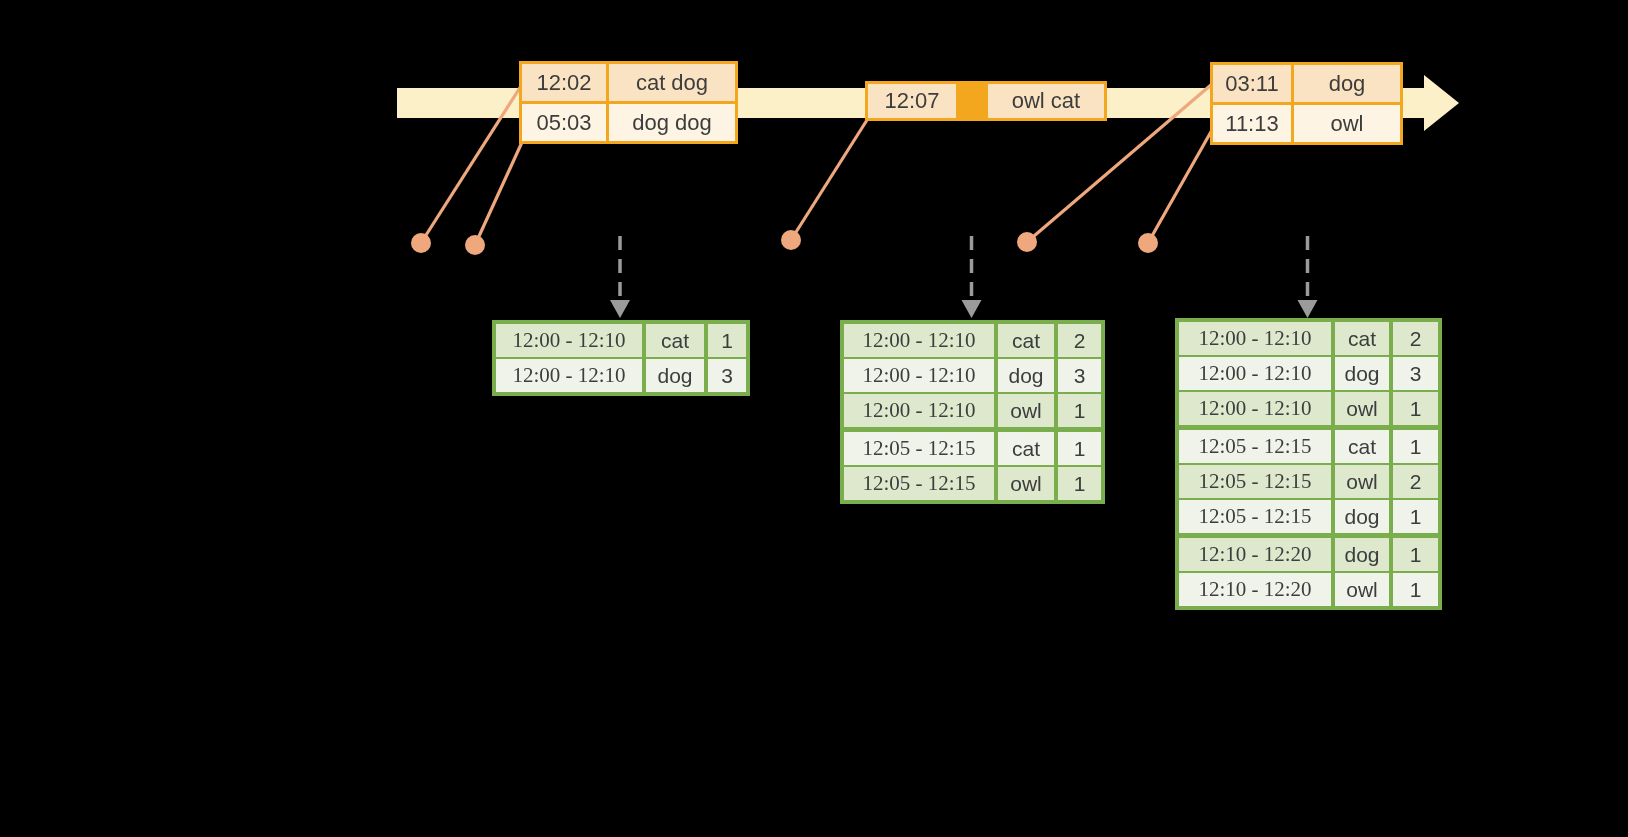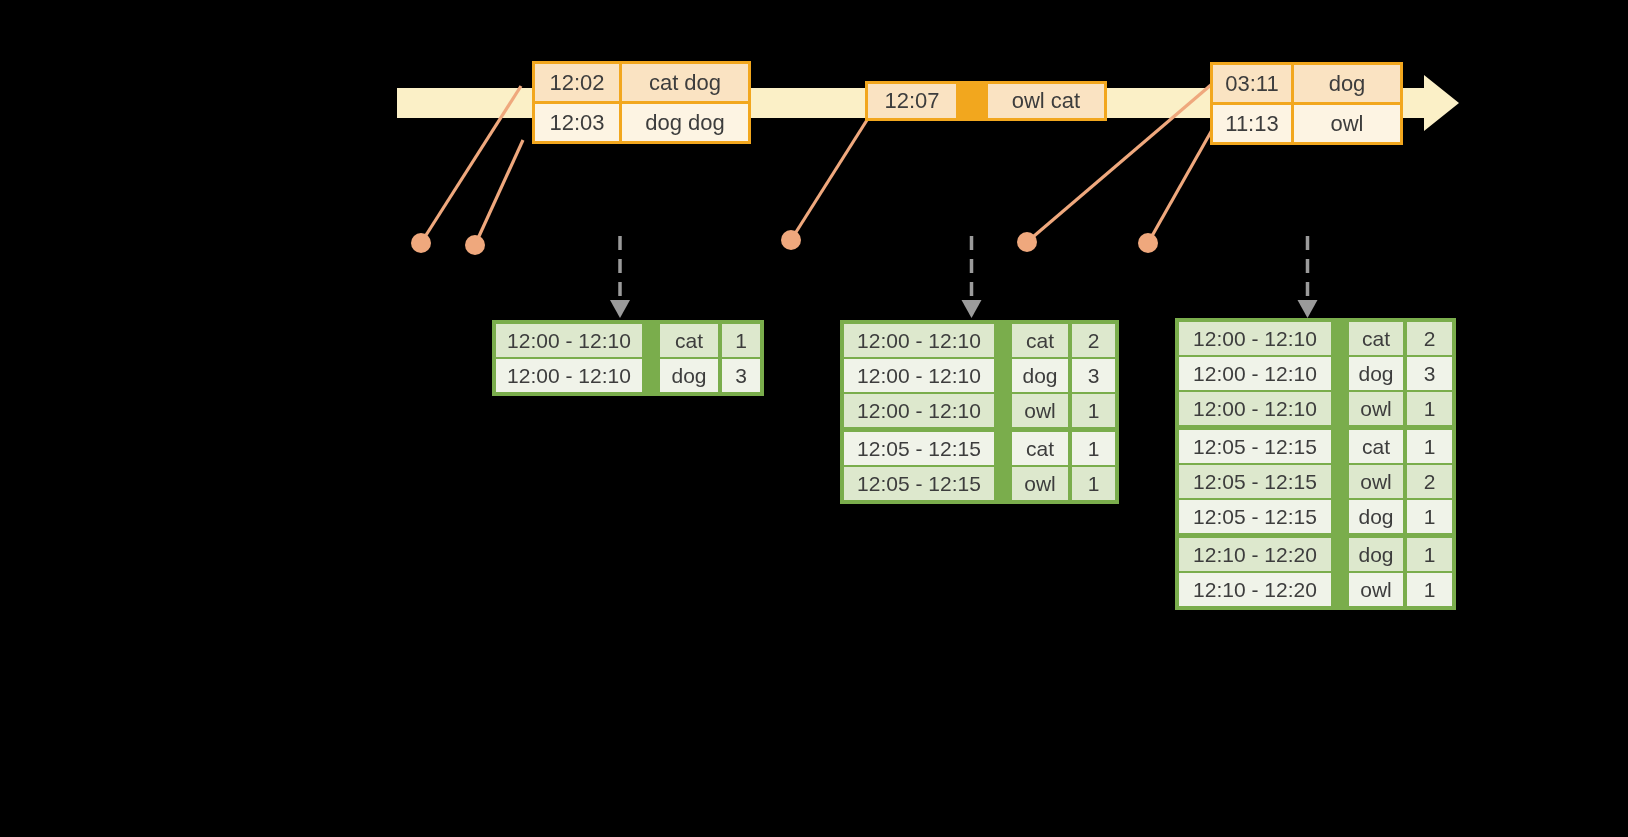--- a/index.html
+++ b/index.html
@@ -64,21 +64,21 @@
   .rrow.new-group { margin-top: 5px; }
   .rrow .cell {
     display: flex;
     align-items: center;
     justify-content: center;
     height: 33px;
     font-size: 21px;
     line-height: 1;
     color: var(--text);
   }
-  .rrow .cell.c-window { margin-right: 18px; }
+  .rrow .cell.c-window { margin-right: 4px; font-family: Liberation Serif, serif; }
   .rrow .cell.c-word   { margin-right: 4px; }
   .r-dark  { background: var(--result-dark); }
   .r-light { background: var(--result-light); }
 </style>
 </head>
 <body>
 
 <div id="canvas" style="--bg: #000000; --bar: #fbf0c7; --event-border: #f2a71e; --event-dark: #fae3c2; --event-light: #fdf4e3; --connector: #efa87d; --trigger: #9b9b9b; --result-border: #7aad4c; --result-dark: #dde8cd; --result-light: #f0f3e9; --text: #3d3d3d;">
   <svg id="flow-svg" width="1628" height="837">
     <rect class="bar-shape" x="397" y="88" width="1028" height="30"></rect>
@@ -96,24 +96,24 @@
         <line x1="1027" y1="242" x2="1212" y2="84" class="connector-line"></line>
         <line x1="1148" y1="243" x2="1212" y2="130" class="connector-line"></line>
         <circle cx="421" cy="243" r="10" class="event-dot"></circle>
         <circle cx="475" cy="245" r="10" class="event-dot"></circle>
         <circle cx="791" cy="240" r="10" class="event-dot"></circle>
         <circle cx="1027" cy="242" r="10" class="event-dot"></circle>
         <circle cx="1148" cy="243" r="10" class="event-dot"></circle>
       </g>
   </svg>
   <div id="tables-layer">
-      <div class="etable" style="left: 519px; top: 61px; grid-template-columns: 84px 126px; grid-auto-rows: 37px; margin-left: 13px;">
+      <div class="etable" style="left: 519px; top: 61px; grid-template-columns: 84px 126px; grid-auto-rows: 37px;">
         <div class="cell e-dark">12:02</div>
         <div class="cell e-dark">cat dog</div>
-        <div class="cell e-light">12:03</div>
+        <div class="cell e-light">05:03</div>
         <div class="cell e-light">dog dog</div>
       </div>
       <div class="etable" style="left: 865px; top: 81px; grid-template-columns: 88px 116px; grid-auto-rows: 34px; gap: 32px;">
         <div class="cell e-dark">12:07</div>
         <div class="cell e-dark">owl cat</div>
       </div>
       <div class="etable" style="left: 1210px; top: 62px; grid-template-columns: 78px 106px; grid-auto-rows: 37px;">
         <div class="cell e-dark">03:11</div>
         <div class="cell e-dark">dog</div>
         <div class="cell e-light">11:13</div>

